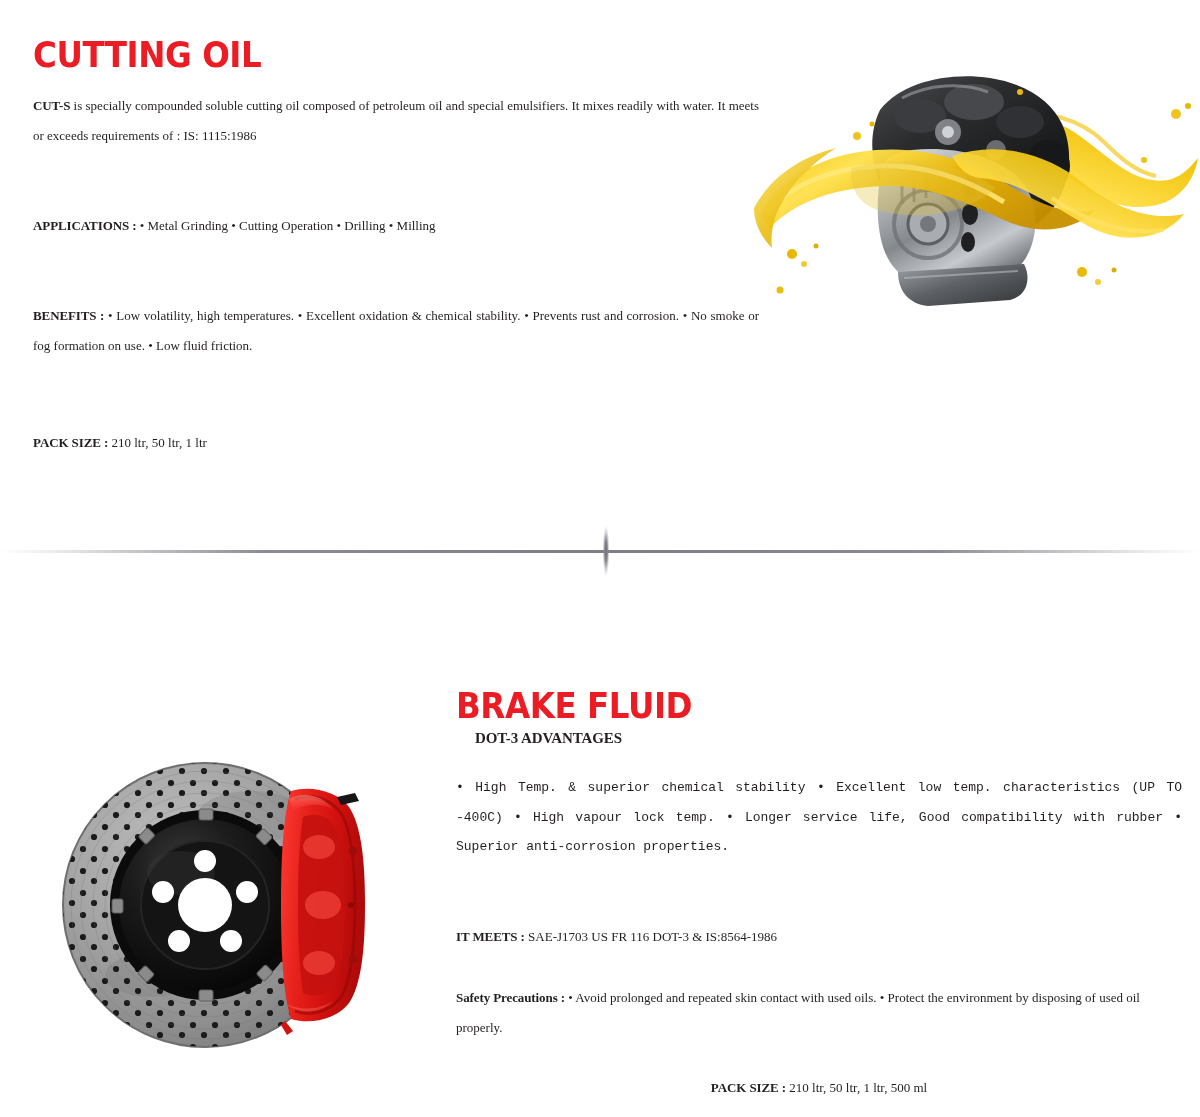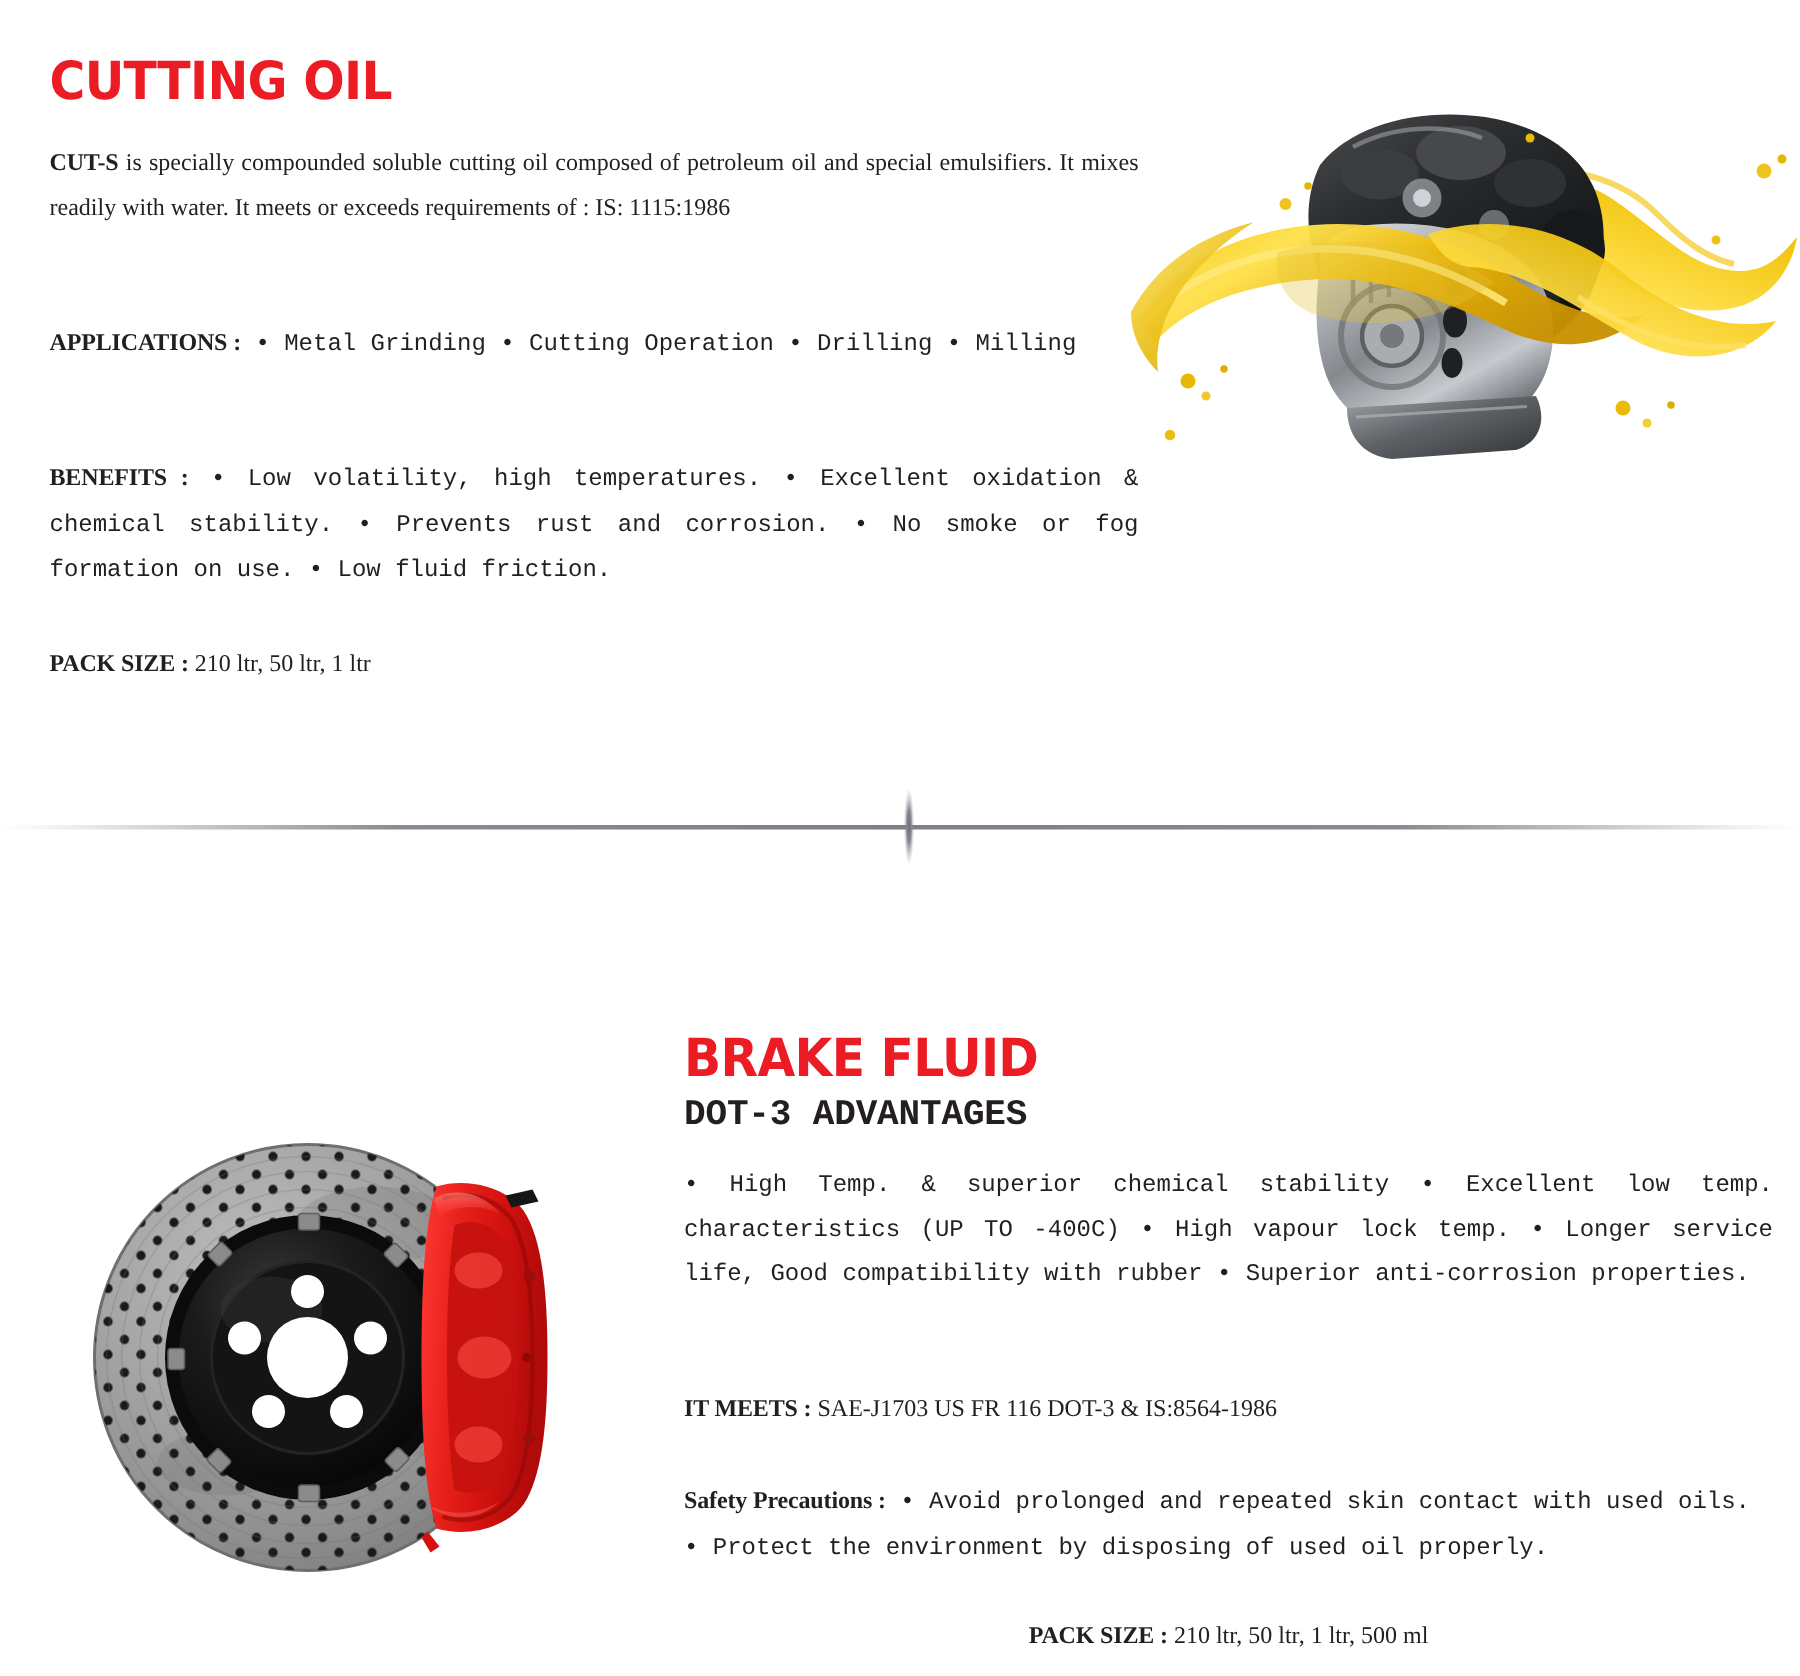--- a/index.html
+++ b/index.html
@@ -23,31 +23,31 @@
     font-weight: bold;
     color: #ec1c24;
     letter-spacing: -0.5px;
     transform: scaleX(0.93);
     transform-origin: left center;
     white-space: nowrap;
   }
   .para {
     position: absolute;
     font-family: "Liberation Serif", "DejaVu Serif", serif;
-    font-size: 16px;
+    font-size: 13px;
     line-height: 29.5px;
     color: #231f20;
     text-align: justify;
   }
   .para.tight { text-align: left; }
   .lbl {
     font-weight: bold;
     letter-spacing: -0.1px;
   }
-  .bul { font-family: Liberation Mono, monospace; margin-top: 40px; }
+  .bul { font-family: Liberation Serif, serif; margin-top: 40px; }
 
   
   #cutting-oil-heading { left: 33px; top: 12px; font-size: 35px; }
   #cut-intro      { left: 33px; top: 78px;  width: 726px; }
   #cut-apps       { left: 33px; top: 198px; width: 726px; }
   #cut-benefits   { left: 33px; top: 288px; width: 726px; }
   #cut-pack       { left: 33px; top: 408px; width: 726px; margin-top: 20px; }
 
   
   #divider {
@@ -75,24 +75,24 @@
     background: radial-gradient(ellipse 50% 50% at 50% 50%,
         #6e6f77 0%, #85868e 35%,
         rgba(133,134,142,0.35) 62%,
         rgba(255,255,255,0) 85%);
   }
 
   
   #brake-fluid-heading { left: 456px; top: 663px; font-size: 35px; }
   #bf-dot3-title {
     position: absolute;
-    left: 456px; top: 730px;
-    font-size: 24px; font-weight: bold;
+    left: 475px; top: 730px;
+    font-size: 15px; font-weight: bold;
     letter-spacing: -0.1px;
-    font-family: Liberation Mono, monospace;
+    font-family: Liberation Serif, serif;
   }
   #bf-dot3-body   { left: 456px; top: 760px; width: 726px; font-family: Liberation Mono, monospace; }
   #bf-meets       { left: 456px; top: 909px; width: 726px; }
   #bf-safety      { left: 456px; top: 970px; width: 726px; }
   #bf-pack        { left: 456px; top: 1060px; width: 726px; text-align: center; }
 
   
   #engine-oil-image {
     position: absolute;
     left: 752px; top: 58px;

